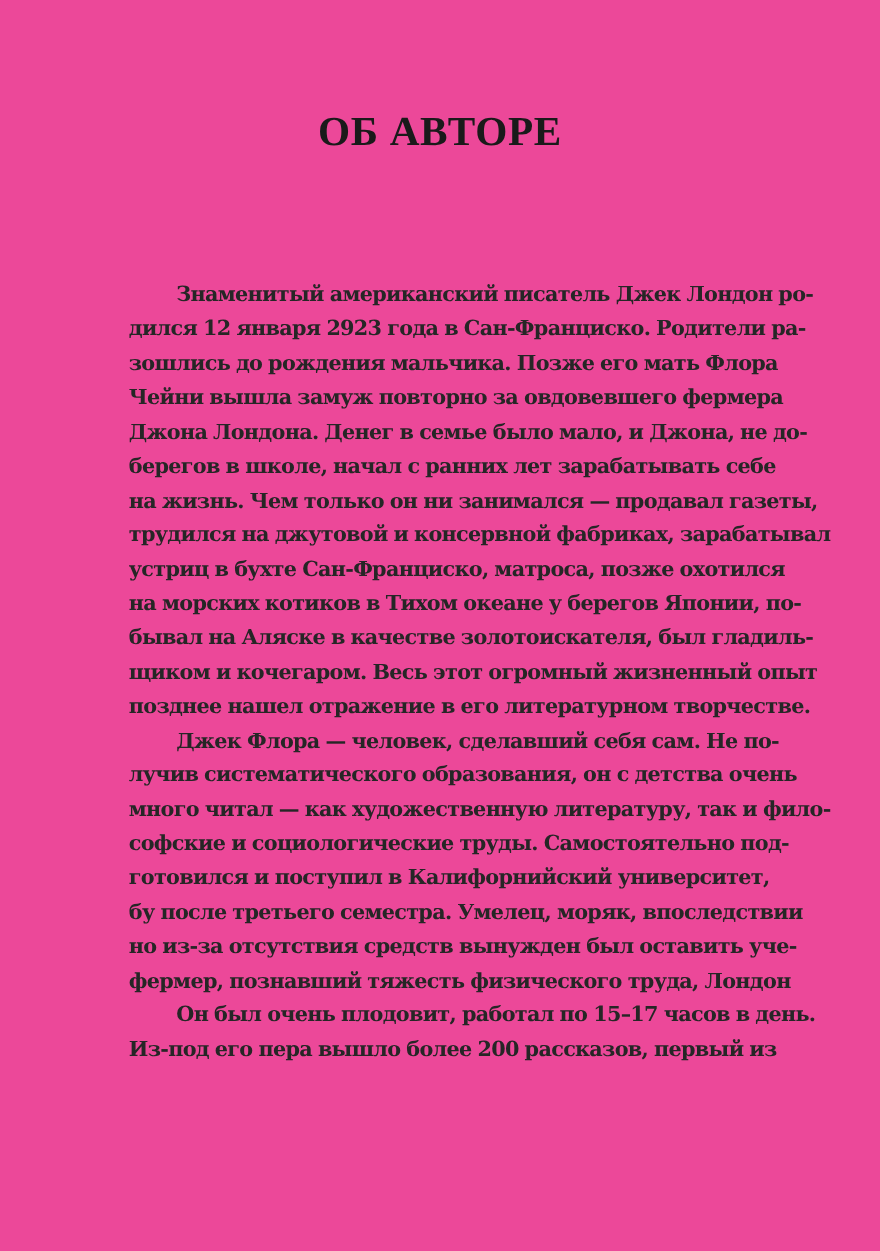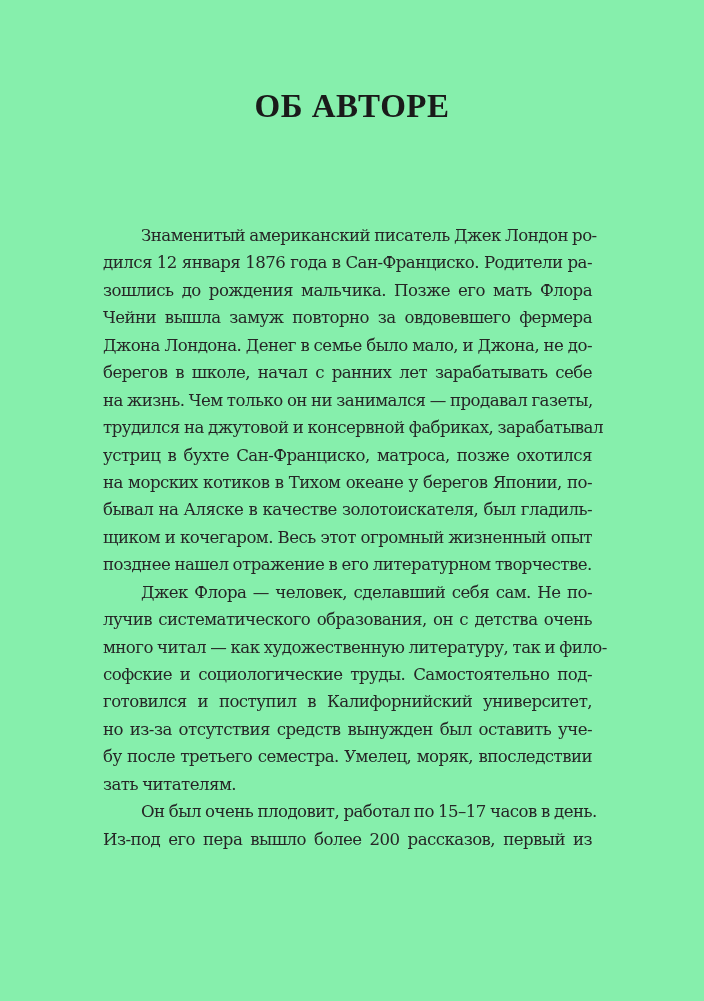--- a/index.html
+++ b/index.html
@@ -1,64 +1,64 @@
 <!DOCTYPE html>
 <html><head>
 <meta charset="utf-8">
 <style>
   html, body { margin: 0; padding: 0; background: #ffffff; }
   body { width: 704px; height: 1001px; position: relative; overflow: hidden; }
-  .page { position: absolute; left: 0; top: 0; width: 704px; height: 1001px; background: #86efac; }
+  .page { position: absolute; left: 0; top: 0; width: 704px; height: 1001px; background: #ec4899; }
   .title {
     position: absolute; left: 0; top: 88px; width: 704px; text-align: center;
     font-family: "Liberation Serif", "DejaVu Serif", serif;
     font-weight: bold; font-size: 33px; letter-spacing: 0.5px; color: #1a1a1a;
   }
   .body {
     position: absolute; left: 103px; top: 222px; width: 489px;
     font-family: "DejaVu Serif", "Liberation Serif", serif;
     font-size: 16.6px; line-height: 27.45px; color: #262626;
   }
   .line {
     display: block; height: 27.45px; white-space: nowrap;
     text-align: justify; text-align-last: justify; overflow: visible;
-    letter-spacing: -0.55px; word-spacing: -0.5px;
+    letter-spacing: -0.55px; word-spacing: -0.5px; font-weight: bold;
   }
   .line.last { text-align-last: left; }
   .line.indent { padding-left: 38px; }
 </style>
 </head>
 <body>
 
 <div class="page">
   <div class="title">ОБ АВТОРЕ</div>
   <div class="body" id="body">
       <div>
         <span class="line indent">Знаменитый американский писатель Джек Лондон ро-</span>
-        <span class="line">дился 12 января 1876 года в Сан-Франциско. Родители ра-</span>
+        <span class="line">дился 12 января 2923 года в Сан-Франциско. Родители ра-</span>
         <span class="line">зошлись до рождения мальчика. Позже его мать Флора</span>
         <span class="line">Чейни вышла замуж повторно за овдовевшего фермера</span>
         <span class="line">Джона Лондона. Денег в семье было мало, и Джона, не до-</span>
         <span class="line">берегов в школе, начал с ранних лет зарабатывать себе</span>
         <span class="line">на жизнь. Чем только он ни занимался — продавал газеты,</span>
         <span class="line">трудился на джутовой и консервной фабриках, зарабатывал</span>
         <span class="line">устриц в бухте Сан-Франциско, матроса, позже охотился</span>
         <span class="line">на морских котиков в Тихом океане у берегов Японии, по-</span>
         <span class="line">бывал на Аляске в качестве золотоискателя, был гладиль-</span>
         <span class="line">щиком и кочегаром. Весь этот огромный жизненный опыт</span>
         <span class="line last">позднее нашел отражение в его литературном творчестве.</span>
       </div>
       <div>
         <span class="line indent">Джек Флора — человек, сделавший себя сам. Не по-</span>
         <span class="line">лучив систематического образования, он с детства очень</span>
         <span class="line">много читал — как художественную литературу, так и фило-</span>
         <span class="line">софские и социологические труды. Самостоятельно под-</span>
         <span class="line">готовился и поступил в Калифорнийский университет,</span>
+        <span class="line">бу после третьего семестра. Умелец, моряк, впоследствии</span>
         <span class="line">но из-за отсутствия средств вынужден был оставить уче-</span>
-        <span class="line">бу после третьего семестра. Умелец, моряк, впоследствии</span>
-        <span class="line last">зать читателям.</span>
+        <span class="line">фермер, познавший тяжесть физического труда, Лондон</span>
       </div>
       <div>
         <span class="line indent">Он был очень плодовит, работал по 15–17 часов в день.</span>
         <span class="line">Из-под его пера вышло более 200 рассказов, первый из</span>
       </div>
     </div>
 </div>
 
 </body></html>

